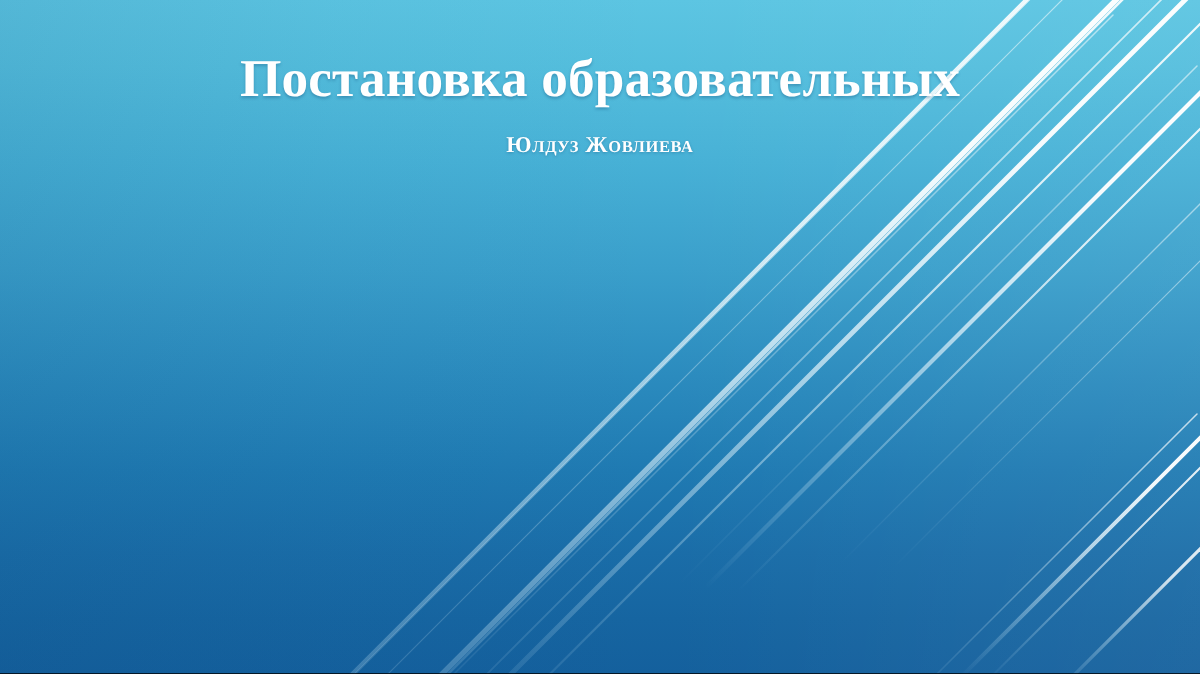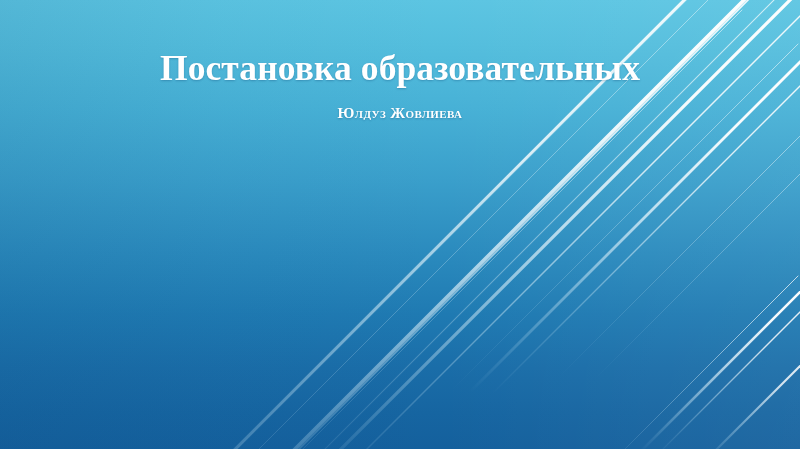--- a/index.html
+++ b/index.html
@@ -52,21 +52,21 @@
     display: block;
     width: 800px;
     height: 449px;
   }
 
   
   #text-block {
     position: absolute;
     left: 0;
     right: 0;
-    top: 44px;
+    top: 28px;
     text-align: center;
     z-index: 5;
   }
 
   #slide-title {
     margin: 0;
     padding: 0 28px;
     font-family: "Liberation Serif", serif;
     font-weight: bold;
     font-size: 35.5px;

